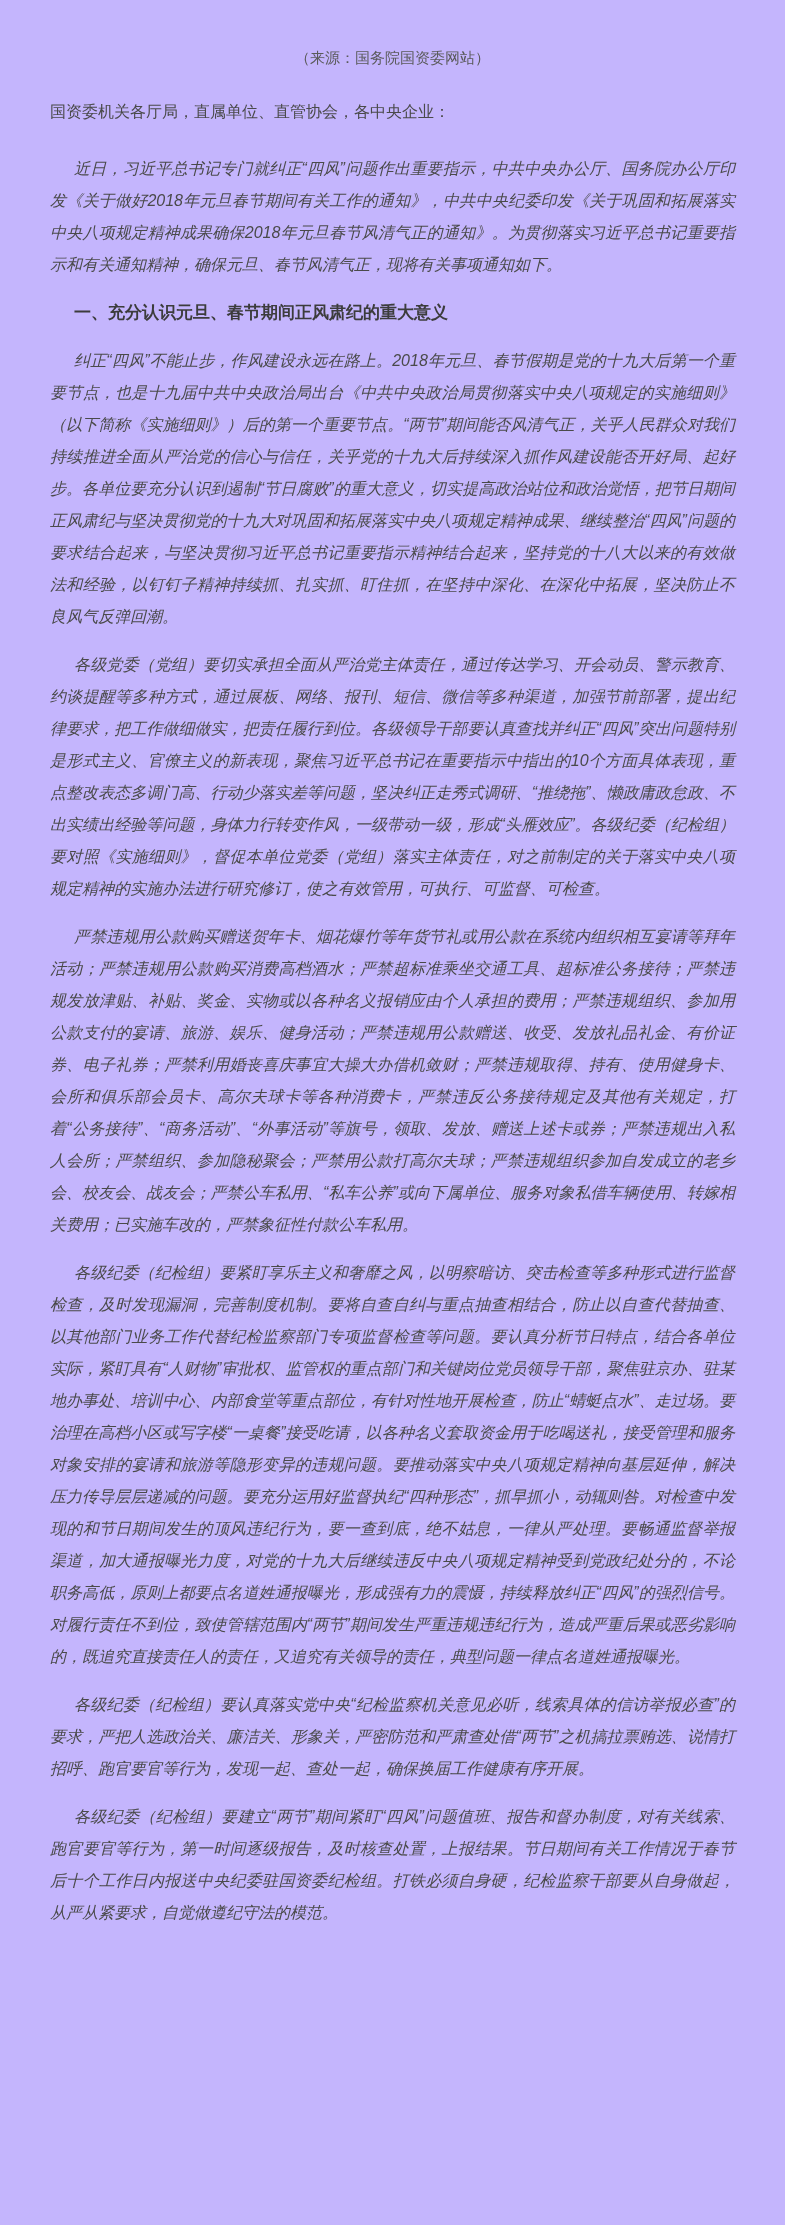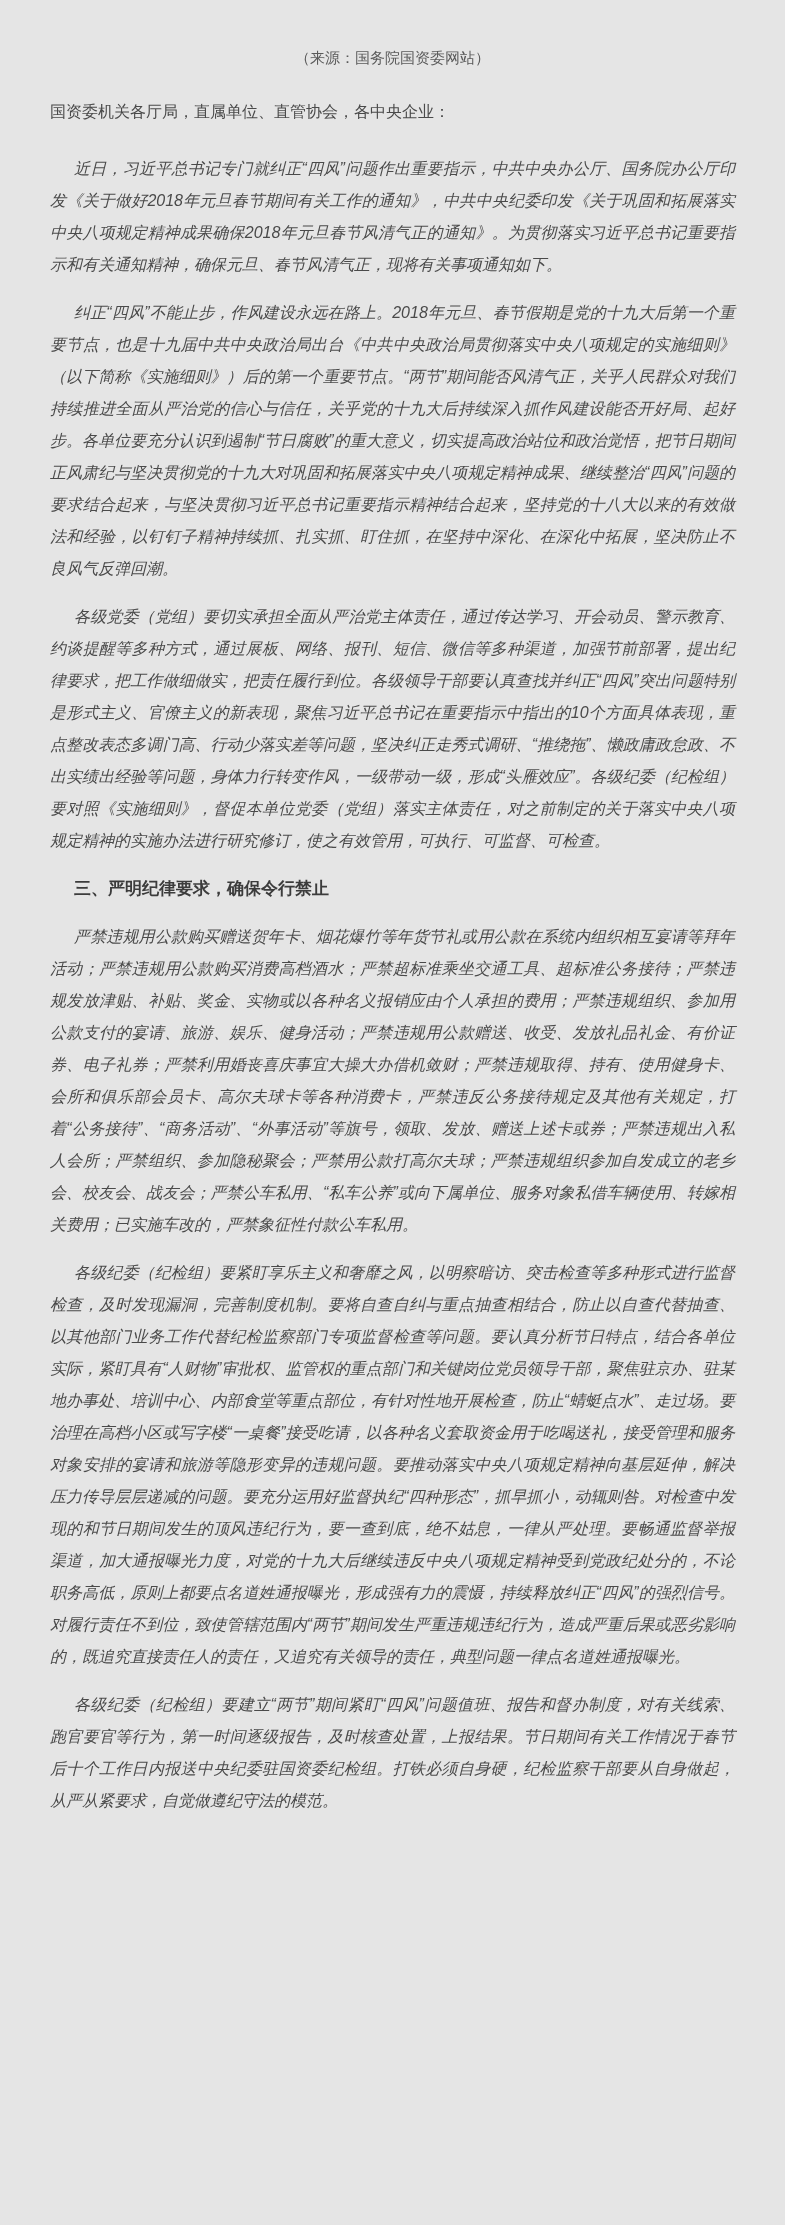--- a/index.html
+++ b/index.html
@@ -3,21 +3,21 @@
 <meta charset="utf-8">
 <style>
   html, body {
     margin: 0;
     padding: 0;
     background: #ffffff;
   }
   .page {
     width: 785px;
     height: 2225px;
-    background: #e5e5e5;
+    background: #c4b5fd;
     overflow: hidden;
     box-sizing: border-box;
     font-family: "Liberation Sans", "DejaVu Sans", sans-serif;
   }
   .doc {
     box-sizing: border-box;
     width: 785px;
     padding: 44px 50px 40px 50px;
   }
   .source-line {
@@ -59,31 +59,32 @@
 
 <div class="page">
   <div class="doc">
 
     <div class="source-line">（来源：国务院国资委网站）</div>
 
     <div class="salutation">国资委机关各厅局，直属单位、直管协会，各中央企业：</div>
 
     <p class="para">近日，习近平总书记专门就纠正“四风”问题作出重要指示，中共中央办公厅、国务院办公厅印发《关于做好2018年元旦春节期间有关工作的通知》，中共中央纪委印发《关于巩固和拓展落实中央八项规定精神成果确保2018年元旦春节风清气正的通知》。为贯彻落实习近平总书记重要指示和有关通知精神，确保元旦、春节风清气正，现将有关事项通知如下。</p>
 
+    <h2 class="heading">一、充分认识元旦、春节期间正风肃纪的重大意义</h2>
 
     <p class="para">纠正“四风”不能止步，作风建设永远在路上。2018年元旦、春节假期是党的十九大后第一个重要节点，也是十九届中共中央政治局出台《中共中央政治局贯彻落实中央八项规定的实施细则》（以下简称《实施细则》）后的第一个重要节点。“两节”期间能否风清气正，关乎人民群众对我们持续推进全面从严治党的信心与信任，关乎党的十九大后持续深入抓作风建设能否开好局、起好步。各单位要充分认识到遏制“节日腐败”的重大意义，切实提高政治站位和政治觉悟，把节日期间正风肃纪与坚决贯彻党的十九大对巩固和拓展落实中央八项规定精神成果、继续整治“四风”问题的要求结合起来，与坚决贯彻习近平总书记重要指示精神结合起来，坚持党的十八大以来的有效做法和经验，以钉钉子精神持续抓、扎实抓、盯住抓，在坚持中深化、在深化中拓展，坚决防止不良风气反弹回潮。</p>
 
 
     <p class="para">各级党委（党组）要切实承担全面从严治党主体责任，通过传达学习、开会动员、警示教育、约谈提醒等多种方式，通过展板、网络、报刊、短信、微信等多种渠道，加强节前部署，提出纪律要求，把工作做细做实，把责任履行到位。各级领导干部要认真查找并纠正“四风”突出问题特别是形式主义、官僚主义的新表现，聚焦习近平总书记在重要指示中指出的10个方面具体表现，重点整改表态多调门高、行动少落实差等问题，坚决纠正走秀式调研、“推绕拖”、懒政庸政怠政、不出实绩出经验等问题，身体力行转变作风，一级带动一级，形成“头雁效应”。各级纪委（纪检组）要对照《实施细则》，督促本单位党委（党组）落实主体责任，对之前制定的关于落实中央八项规定精神的实施办法进行研究修订，使之有效管用，可执行、可监督、可检查。</p>
 
-    <h2 class="heading">三、严明纪律要求，确保令行禁止</h2>
 
     <p class="para">严禁违规用公款购买赠送贺年卡、烟花爆竹等年货节礼或用公款在系统内组织相互宴请等拜年活动；严禁违规用公款购买消费高档酒水；严禁超标准乘坐交通工具、超标准公务接待；严禁违规发放津贴、补贴、奖金、实物或以各种名义报销应由个人承担的费用；严禁违规组织、参加用公款支付的宴请、旅游、娱乐、健身活动；严禁违规用公款赠送、收受、发放礼品礼金、有价证券、电子礼券；严禁利用婚丧喜庆事宜大操大办借机敛财；严禁违规取得、持有、使用健身卡、会所和俱乐部会员卡、高尔夫球卡等各种消费卡，严禁违反公务接待规定及其他有关规定，打着“公务接待”、“商务活动”、“外事活动”等旗号，领取、发放、赠送上述卡或券；严禁违规出入私人会所；严禁组织、参加隐秘聚会；严禁用公款打高尔夫球；严禁违规组织参加自发成立的老乡会、校友会、战友会；严禁公车私用、“私车公养”或向下属单位、服务对象私借车辆使用、转嫁相关费用；已实施车改的，严禁象征性付款公车私用。</p>
 
 
     <p class="para">各级纪委（纪检组）要紧盯享乐主义和奢靡之风，以明察暗访、突击检查等多种形式进行监督检查，及时发现漏洞，完善制度机制。要将自查自纠与重点抽查相结合，防止以自查代替抽查、以其他部门业务工作代替纪检监察部门专项监督检查等问题。要认真分析节日特点，结合各单位实际，紧盯具有“人财物”审批权、监管权的重点部门和关键岗位党员领导干部，聚焦驻京办、驻某地办事处、培训中心、内部食堂等重点部位，有针对性地开展检查，防止“蜻蜓点水”、走过场。要治理在高档小区或写字楼“一桌餐”接受吃请，以各种名义套取资金用于吃喝送礼，接受管理和服务对象安排的宴请和旅游等隐形变异的违规问题。要推动落实中央八项规定精神向基层延伸，解决压力传导层层递减的问题。要充分运用好监督执纪“四种形态”，抓早抓小，动辄则咎。对检查中发现的和节日期间发生的顶风违纪行为，要一查到底，绝不姑息，一律从严处理。要畅通监督举报渠道，加大通报曝光力度，对党的十九大后继续违反中央八项规定精神受到党政纪处分的，不论职务高低，原则上都要点名道姓通报曝光，形成强有力的震慑，持续释放纠正“四风”的强烈信号。对履行责任不到位，致使管辖范围内“两节”期间发生严重违规违纪行为，造成严重后果或恶劣影响的，既追究直接责任人的责任，又追究有关领导的责任，典型问题一律点名道姓通报曝光。</p>
 
 
+    <p class="para">各级纪委（纪检组）要认真落实党中央“纪检监察机关意见必听，线索具体的信访举报必查”的要求，严把人选政治关、廉洁关、形象关，严密防范和严肃查处借“两节”之机搞拉票贿选、说情打招呼、跑官要官等行为，发现一起、查处一起，确保换届工作健康有序开展。</p>
 
     <p class="para">各级纪委（纪检组）要建立“两节”期间紧盯“四风”问题值班、报告和督办制度，对有关线索、跑官要官等行为，第一时间逐级报告，及时核查处置，上报结果。节日期间有关工作情况于春节后十个工作日内报送中央纪委驻国资委纪检组。打铁必须自身硬，纪检监察干部要从自身做起，从严从紧要求，自觉做遵纪守法的模范。</p>
 
   </div>
 </div>
 
 </body></html>

